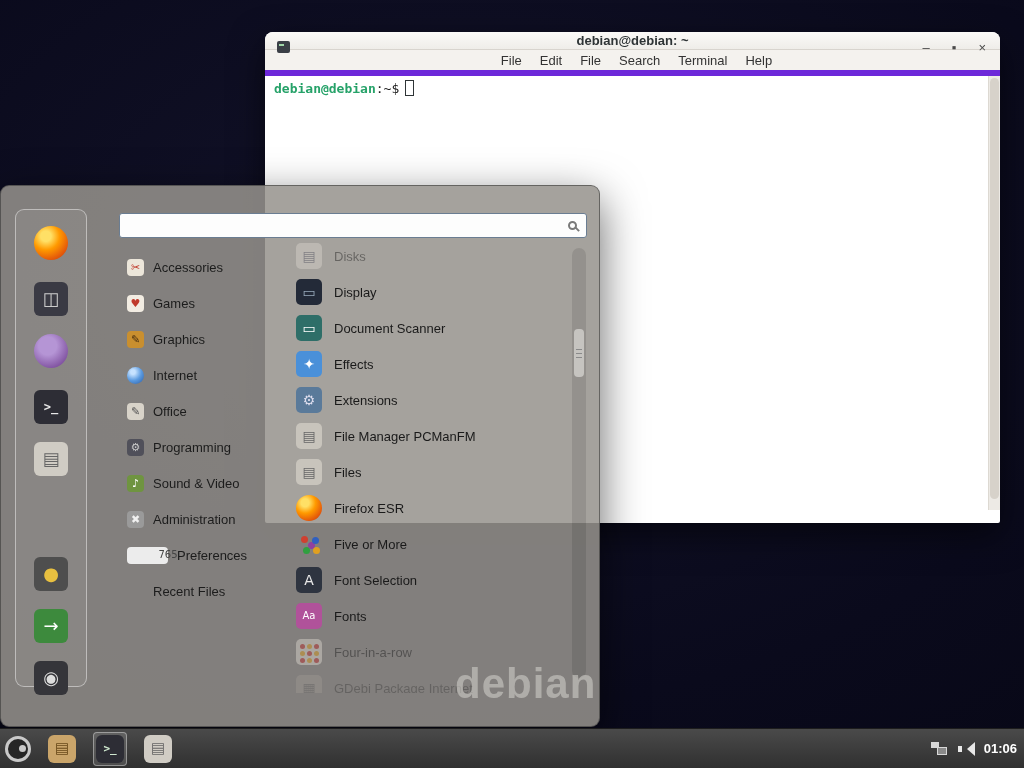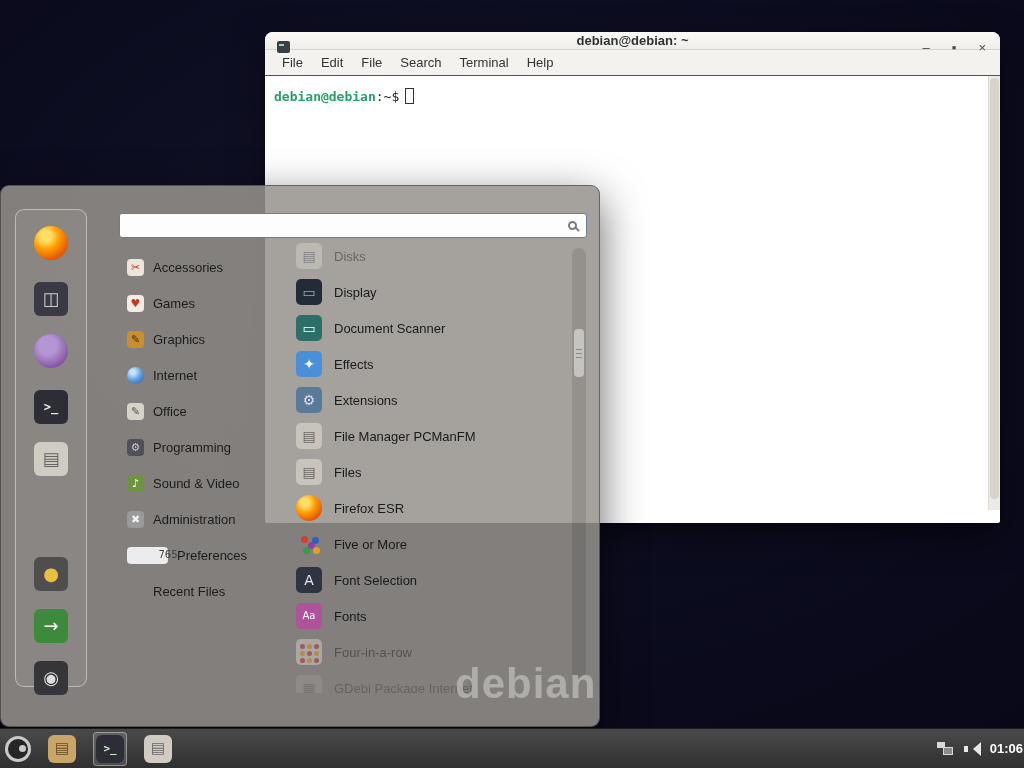--- a/index.html
+++ b/index.html
@@ -10,24 +10,24 @@
   
   .term { position:absolute; left:265px; top:32px; width:735px; height:491px; background:#ffffff;
     border-radius:8px 8px 2px 2px; box-shadow:0 12px 34px rgba(0,0,0,.55); z-index:2; }
   .term-titlebar { position:relative; height:18px; background:linear-gradient(#fbfaf8,#efede9);
     border-bottom:1px solid #d8d4ce; border-radius:8px 8px 0 0; display:flex; align-items:center; }
   .term-appicon { position:absolute; left:12px; top:9px; width:13px; height:12px; background:#3a3f46; border-radius:2px; }
   .term-appicon::after { content:""; position:absolute; left:2px; top:3px; width:5px; height:2px; background:#9fd6a8; }
   .term-title { flex:1; text-align:center; font-size:13px; font-weight:bold; color:#2e3436; }
   .term-controls { position:absolute; right:14px; top:0; height:30px; display:flex; align-items:center; gap:22px; }
   .wbtn { font-size:13px; color:#4a4a4a; cursor:default; line-height:1; }
-  .term-menubar { height:26px; background:#f4f2ee; border-bottom:1px solid #6d28d9; display:flex; align-items:center; padding-left:8px; }
+  .term-menubar { height:26px; background:#f4f2ee; border-bottom:6px solid #6d28d9; display:flex; align-items:center; padding-left:8px;justify-content:center; }
   .tmenu-item { font-size:13px; color:#333; padding:0 9px; }
   .term-content { position:relative; height:434px; background:#fff; font-family:"DejaVu Sans Mono",monospace;
-    font-size:13px; padding:12px 20px 0 9px; }
+    font-size:13px; padding:4px 20px 0 9px; }
   .prompt-user { color:#26a269; font-weight:bold; }
   .prompt-rest { color:#222; }
   .term-cursor { display:inline-block; width:9px; height:16px; border:1.5px solid #2e3436; vertical-align:text-bottom; margin-left:6px; }
   .term-sb { position:absolute; right:0; top:0; width:12px; height:100%; background:#edeae5; border-left:1px solid #ddd9d2; }
   .term-sb-thumb { position:absolute; left:1px; top:2px; width:9px; height:97%; background:#d7d2ca; border-radius:5px; }
 
   
   .menu { position:absolute; left:0; top:185px; width:600px; height:542px;
     background:rgba(150,147,141,0.86); border:1px solid rgba(50,50,50,.55); border-radius:9px;
     box-shadow:0 14px 44px rgba(0,0,0,.6); z-index:4; }
@@ -87,21 +87,21 @@
   .ic-volume::before { content:""; position:absolute; left:0; top:4px; width:4px; height:6px; background:#e8e8e8; }
   .ic-volume::after { content:""; position:absolute; left:2px; top:0; width:0; height:0; border:7px solid transparent; border-right:8px solid #e8e8e8; }
 
   
   .panel { position:absolute; left:0; bottom:0; width:1024px; height:40px;
     background:linear-gradient(#4a4a4a,#303030); border-top:1px solid #1d1d1d;
     display:flex; align-items:center; z-index:10; }
   .panel-left { display:flex; align-items:center; gap:14px; padding-left:5px; }
   .launch-box { width:34px; height:34px; display:flex; align-items:center; justify-content:center; border-radius:4px; }
   .launch-box.active { background:rgba(255,255,255,.14); border:1px solid rgba(255,255,255,.38); }
-  .panel-right { margin-left:auto; display:flex; align-items:center; gap:11px; padding-right:1px; }
+  .panel-right { margin-left:auto; display:flex; align-items:center; gap:11px; padding-right:7px; }
   .clock { font-size:13px; font-weight:bold; color:#ffffff; }
 
   .watermark { position:absolute; left:455px; top:660px; font-size:42px; font-weight:bold; letter-spacing:1px;
     color:rgba(214,212,206,.55); z-index:5; pointer-events:none; }
 
   .mono { font-family:"DejaVu Sans Mono",monospace; font-weight:bold; }
 </style>
 </head>
 <body>
 

